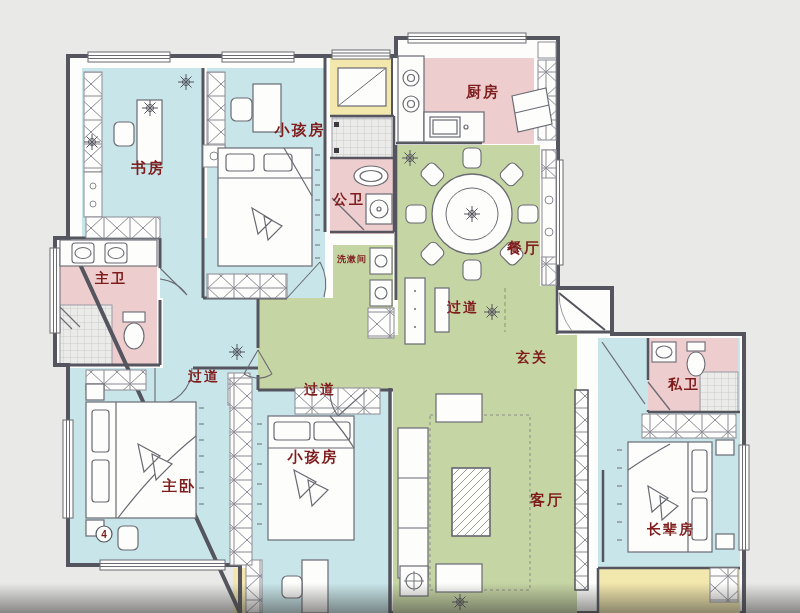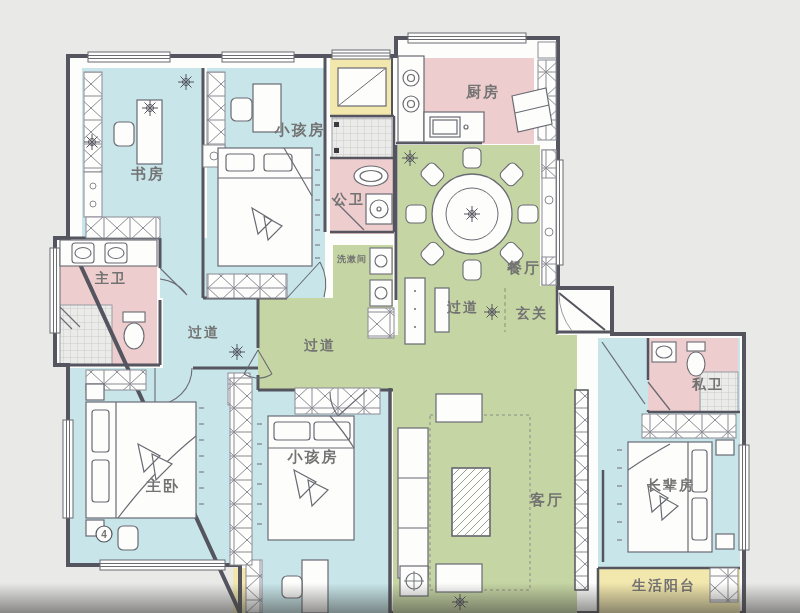--- a/index.html
+++ b/index.html
@@ -1,21 +1,21 @@
 <!DOCTYPE html>
 <html><head>
 <meta charset="utf-8">
 <style>
   html,body{margin:0;padding:0;background:#e9e9e7;}
   #stage{position:relative;width:800px;height:613px;background:#e9e9e7;overflow:hidden;
          font-family:"Liberation Sans","DejaVu Sans",sans-serif;}
   #plan-svg{position:absolute;left:0;top:0;}
-  .lbl{position:absolute;transform:translate(-50%,-50%);color:#737373;font-weight:700;
+  .lbl{position:absolute;transform:translate(-50%,-50%);color:#7f1d1d;font-weight:700;
        letter-spacing:2px;white-space:nowrap;user-select:none;}
-  .fs15{font-size:15px;} .fs14{font-size:14px;} .fs12{font-size:14px;}
+  .fs15{font-size:15px;} .fs14{font-size:14px;margin-top:44px;} .fs12{font-size:14px;}
   .fs10{font-size:10px;letter-spacing:0;} .fs9{font-size:9px;letter-spacing:1px;text-align:center;}
   #bottom-shadow{position:absolute;left:0;bottom:0;width:800px;height:30px;
      background:linear-gradient(to bottom,rgba(60,60,58,0),rgba(55,54,52,0.55));pointer-events:none;}
 </style>
 </head>
 <body>
 
 <div id="stage">
 <svg id="plan-svg" width="800" height="613" viewBox="0 0 800 613">
   <defs>
@@ -349,33 +349,33 @@
       <path d="M688,442 V552" fill="none"></path>
       <path d="M628,470 Q650,455 670,444" fill="none"></path>
       <path d="M648,486 L668,498 L652,512 Z M660,496 L678,506 L662,520 Z" fill="#fdfdfc"></path>
     </g>
     <rect x="716" y="440" width="18" height="15"></rect>
     <rect x="716" y="534" width="18" height="15"></rect>
     <path d="M622,450 h-5 M622,468 h-5 M622,486 h-5 M622,504 h-5 M622,522 h-5 M622,540 h-5" stroke-width="1"></path>
   </g>
 </svg>
 
-  <div class="lbl fs15" style="left:148px;top:174px">书房</div>
+  <div class="lbl fs15" style="left:148px;top:168px">书房</div>
   <div class="lbl fs15" style="left:300px;top:130px">小孩房</div>
   <div class="lbl fs12" style="left:349px;top:200px">公卫</div>
   <div class="lbl fs9" style="left:352px;top:259px">洗漱间</div>
   <div class="lbl fs15" style="left:483px;top:92px">厨房</div>
-  <div class="lbl fs15" style="left:524px;top:268px">餐厅</div>
+  <div class="lbl fs15" style="left:524px;top:248px">餐厅</div>
   <div class="lbl fs12" style="left:463px;top:308px">过道</div>
   <div class="lbl fs14" style="left:532px;top:314px">玄关</div>
   <div class="lbl fs14" style="left:320px;top:346px">过道</div>
   <div class="lbl fs14" style="left:204px;top:333px">过道</div>
   <div class="lbl fs12" style="left:111px;top:279px">主卫</div>
-  <div class="lbl fs15" style="left:163px;top:486px">主卧</div>
+  <div class="lbl fs15" style="left:179px;top:486px">主卧</div>
   <div class="lbl fs15" style="left:313px;top:457px">小孩房</div>
   <div class="lbl fs15" style="left:547px;top:500px">客厅</div>
-  <div class="lbl fs12" style="left:708px;top:385px">私卫</div>
+  <div class="lbl fs12" style="left:684px;top:385px">私卫</div>
   <div class="lbl fs14" style="left:671px;top:486px">长辈房</div>
   <div class="lbl fs14" style="left:664px;top:586px">生活阳台</div>
   <div class="lbl fs10" style="left:104px;top:534px">4</div>
 
   <div id="bottom-shadow"></div>
 </div>
 
 </body></html>

